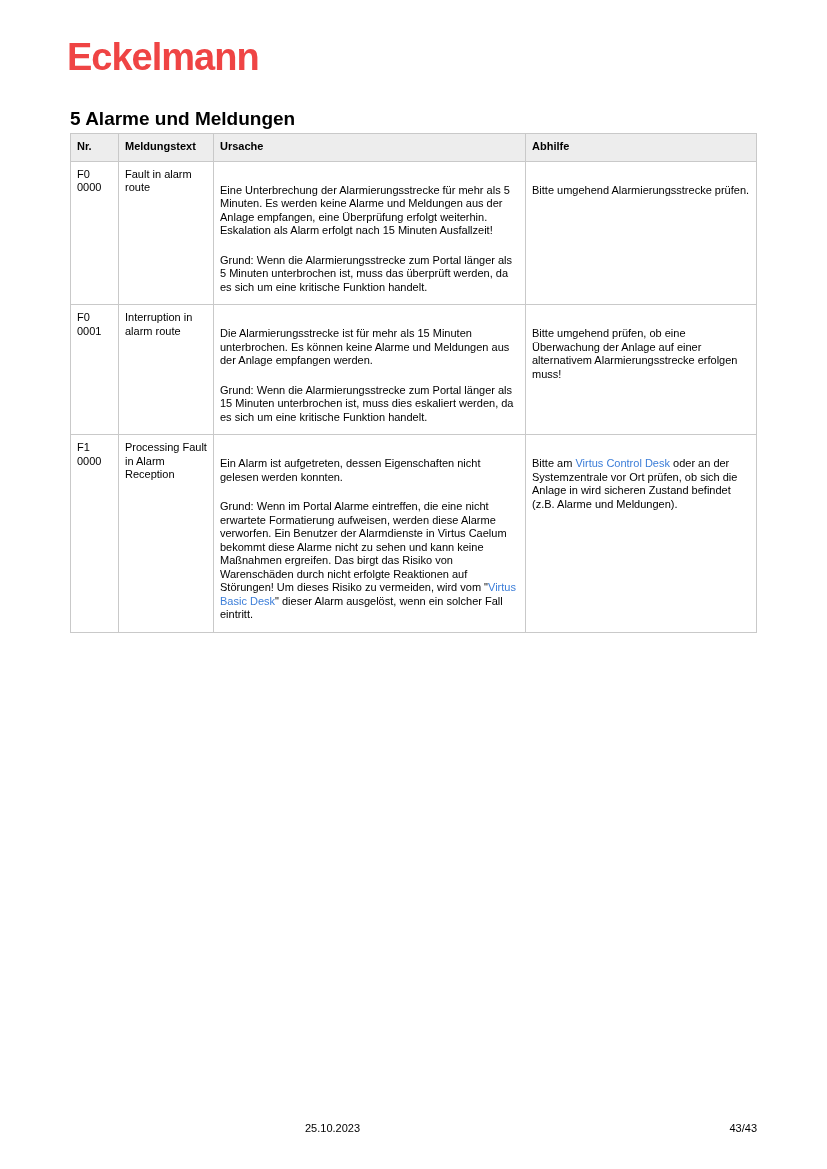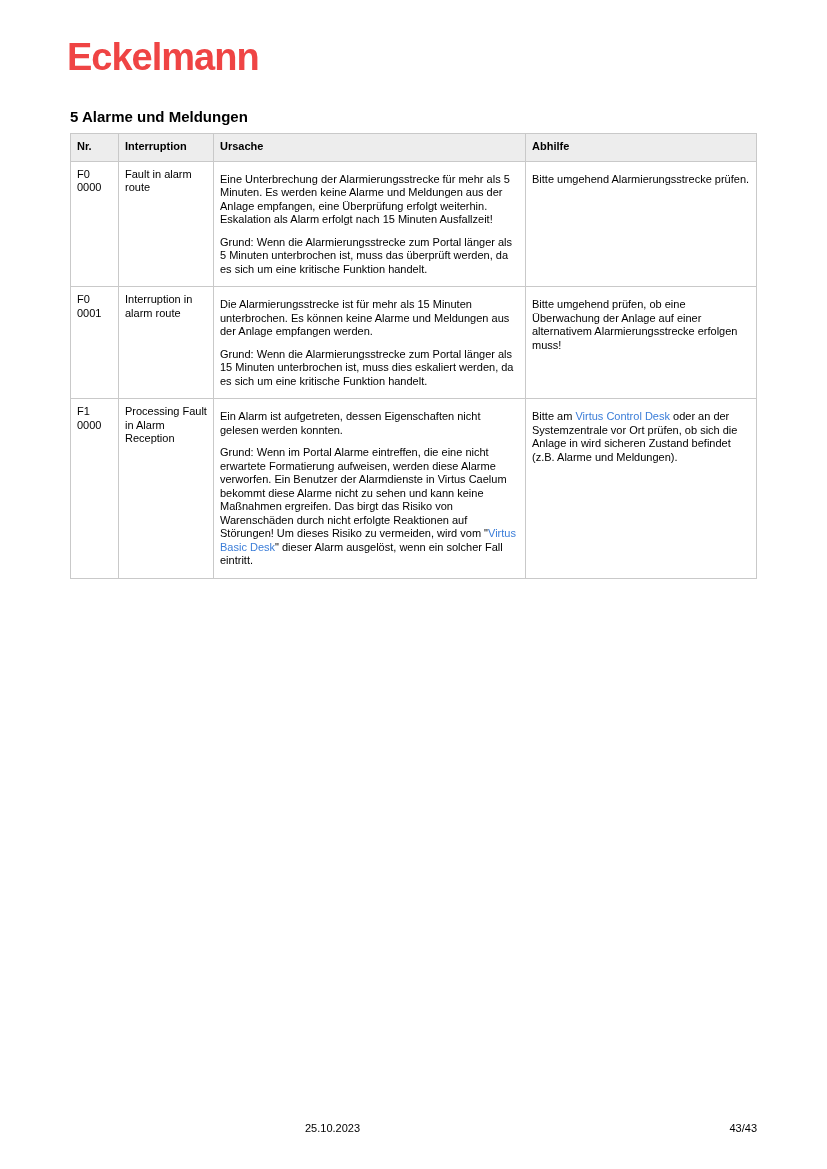--- a/index.html
+++ b/index.html
@@ -12,21 +12,21 @@
     position: relative;
     overflow: hidden;
   }
   .logo {
     position: absolute; left: 67px; top: 36px;
     font-size: 38px; font-weight: bold;
     color: #ef4444; letter-spacing: -1px;
   }
   .heading {
     position: absolute; left: 70px; top: 108px;
-    font-size: 15px; font-weight: bold; margin: 0;
+    font-size: 19px; font-weight: bold; margin: 0;
   }
   table.alarm-table {
     position: absolute; left: 70px; top: 133px;
     width: 686px;
     border-collapse: collapse; table-layout: fixed;
     font-size: 11px; line-height: 13.5px;
   }
   .alarm-table th, .alarm-table td {
     border: 1px solid #c9c9c9;
     vertical-align: top;
@@ -36,21 +36,21 @@
   }
   .alarm-table th {
     background: #ededed;
     font-weight: bold;
     padding-bottom: 7px;
   }
   .col-nr { width: 48px; }
   .col-text { width: 95px; }
   .col-ursache { width: 312px; }
   .col-abhilfe { width: 231px; }
-  .alarm-table td p { margin: 5px 0 9px 0; }
+  .alarm-table td p { margin: 16px 0 9px 0; }
   .alarm-table td p:last-child { margin-bottom: 0; }
   .grund { font-weight: normal; }
   .link { color: #3b7dd8; text-decoration: none; cursor: pointer; }
   .footer-date {
     position: absolute; top: 1122px; left: 0; width: 665px;
     text-align: center; font-size: 11px;
   }
   .footer-page {
     position: absolute; top: 1122px; right: 70px;
     font-size: 11px;
@@ -66,21 +66,21 @@
 <table class="alarm-table">
   <colgroup>
     <col class="col-nr">
       <col class="col-text">
       <col class="col-ursache">
       <col class="col-abhilfe">
   </colgroup>
   <thead>
     <tr>
       <th>Nr.</th>
-      <th>Interruption</th>
+      <th>Meldungstext</th>
       <th>Ursache</th>
       <th>Abhilfe</th>
     </tr>
   </thead>
   <tbody>
     <tr>
       <td>F0 0000</td>
       <td>Fault in alarm route</td>
       <td>
         <p>Eine Unterbrechung der Alarmierungsstrecke für mehr als 5 Minuten. Es werden keine Alarme und Meldungen aus der Anlage empfangen, eine Überprüfung erfolgt weiterhin. Eskalation als Alarm erfolgt nach 15 Minuten Ausfallzeit!</p>

